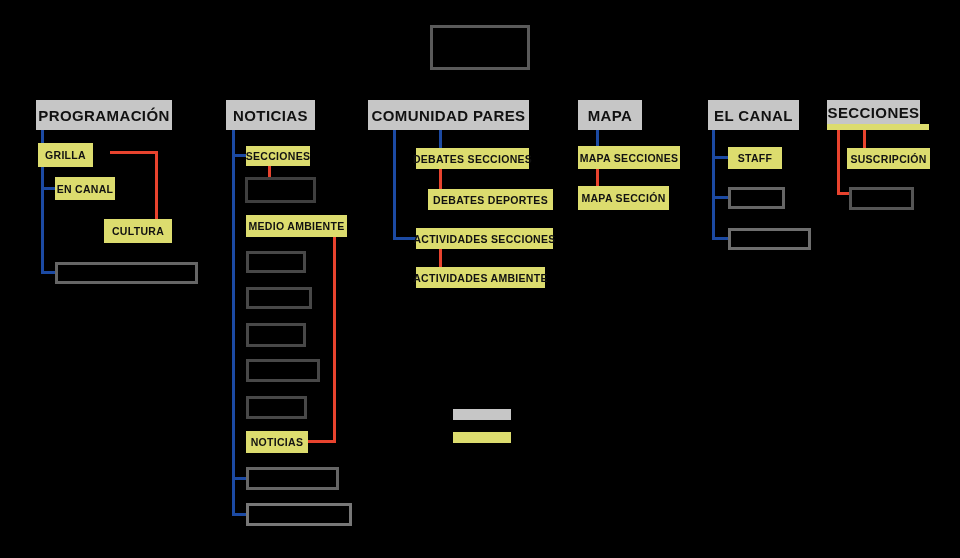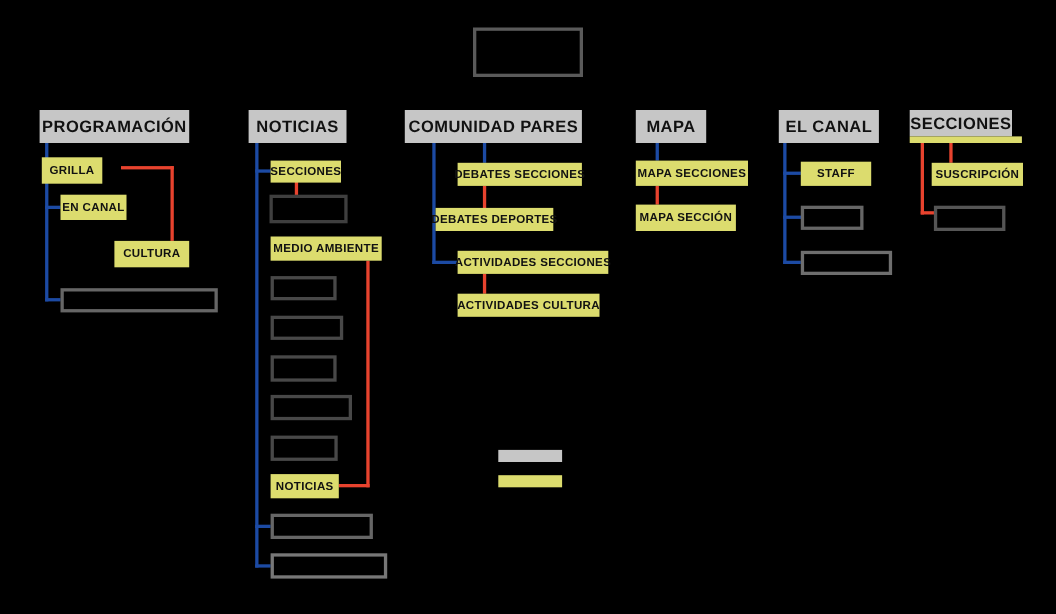--- a/index.html
+++ b/index.html
@@ -66,38 +66,38 @@
   <div class="ebox" style="left:246px;top:503px;width:106px;height:23px;border-color:#777;"></div>
 
   <div class="line blue" style="left:439px;top:130px;width:3px;height:18px;"></div>
   <div class="line blue" style="left:393px;top:130px;width:3px;height:110px;"></div>
   <div class="line blue" style="left:393px;top:237px;width:23px;height:3px;"></div>
   <div class="line red" style="left:439px;top:169px;width:3px;height:21px;"></div>
   <div class="line red" style="left:439px;top:249px;width:3px;height:18px;"></div>
 
   <div class="hdr" style="left:368px;top:100px;width:161px;height:30px;">COMUNIDAD PARES</div>
   <div class="item" style="left:416px;top:148px;width:113px;height:21px;">DEBATES SECCIONES</div>
-  <div class="item" style="left:396px;top:189px;width:107px;height:21px;">DEBATES DEPORTES</div>
+  <div class="item" style="left:428px;top:189px;width:125px;height:21px;">DEBATES DEPORTES</div>
   <div class="item" style="left:416px;top:228px;width:137px;height:21px;">ACTIVIDADES SECCIONES</div>
-  <div class="item" style="left:416px;top:267px;width:129px;height:21px;">ACTIVIDADES CULTURA</div>
+  <div class="item" style="left:416px;top:267px;width:129px;height:21px;">ACTIVIDADES AMBIENTE</div>
 
   <div class="line blue" style="left:596px;top:130px;width:3px;height:16px;"></div>
   <div class="line red" style="left:596px;top:169px;width:3px;height:17px;"></div>
 
   <div class="hdr" style="left:578px;top:100px;width:64px;height:30px;">MAPA</div>
   <div class="item" style="left:578px;top:146px;width:102px;height:23px;">MAPA SECCIONES</div>
   <div class="item" style="left:578px;top:186px;width:91px;height:24px;">MAPA SECCIÓN</div>
 
   <div class="line blue" style="left:712px;top:130px;width:3px;height:110px;"></div>
   <div class="line blue" style="left:712px;top:156px;width:16px;height:3px;"></div>
   <div class="line blue" style="left:712px;top:196px;width:17px;height:3px;"></div>
   <div class="line blue" style="left:712px;top:237px;width:16px;height:3px;"></div>
 
   <div class="hdr" style="left:708px;top:100px;width:91px;height:30px;">EL CANAL</div>
-  <div class="item" style="left:728px;top:147px;width:64px;height:22px;">STAFF</div>
+  <div class="item" style="left:728px;top:147px;width:54px;height:22px;">STAFF</div>
   <div class="ebox" style="left:728px;top:187px;width:57px;height:22px;border-color:#666;"></div>
   <div class="ebox" style="left:728px;top:228px;width:83px;height:22px;border-color:#6e6e6e;"></div>
 
   <div class="line red" style="left:837px;top:128px;width:3px;height:67px;"></div>
   <div class="line red" style="left:837px;top:192px;width:13px;height:3px;"></div>
   <div class="line red" style="left:863px;top:128px;width:3px;height:20px;"></div>
 
   <div class="hdr" style="left:827px;top:100px;width:93px;height:24px;">SECCIONES</div>
   <div class="swatch" style="left:827px;top:124px;width:102px;height:6px;background:#dcdc6e;"></div>
   <div class="item" style="left:847px;top:148px;width:83px;height:21px;">SUSCRIPCIÓN</div>

